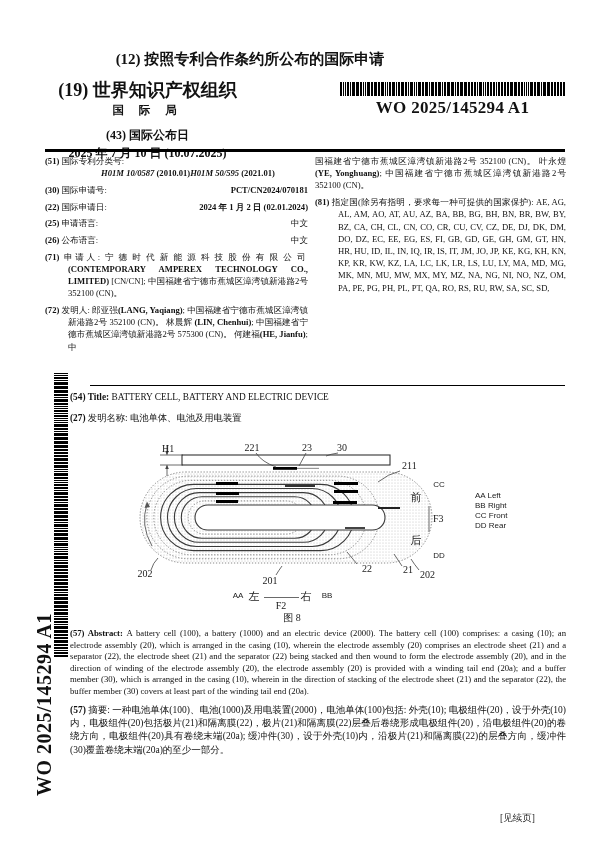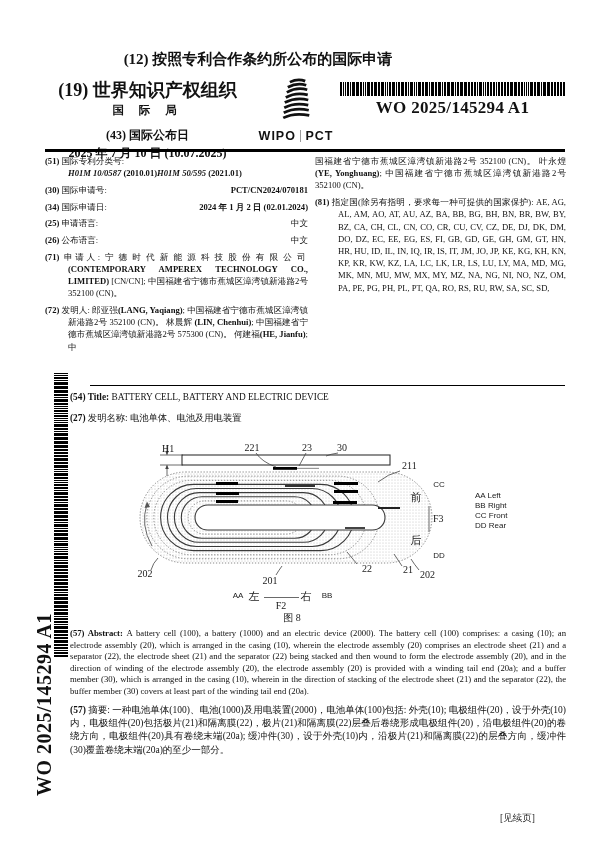--- a/index.html
+++ b/index.html
@@ -3,21 +3,21 @@
 <meta charset="utf-8">
 <style>
   html,body{margin:0;padding:0;}
   body{width:600px;height:848px;background:#e8e8e8;}
   .page{position:relative;width:600px;height:848px;background:#fff;overflow:hidden;
         font-family:"Liberation Serif","DejaVu Serif",serif;color:#111;}
   .abs{position:absolute;}
   .b{font-weight:bold;}
   .i{font-style:italic;}
   .sp{letter-spacing:2.5px;}
-  .doc-type{top:50px;left:8px;width:500px;text-align:center;font-size:15px;font-weight:bold;}
+  .doc-type{top:50px;left:0;width:500px;text-align:center;font-size:15px;font-weight:bold;}
   .hdr-left{top:78px;left:45px;width:205px;text-align:center;}
   .hdr-left .l1{font-size:18px;font-weight:bold;}
   .hdr-left .l2{font-size:11.5px;font-weight:bold;letter-spacing:6px;margin-top:1px;}
   .hdr-left .l3{font-size:12px;font-weight:bold;margin-top:9px;}
   .hdr-left .l4{font-size:12px;font-weight:bold;margin-top:1px;}
   .logo-box{top:76px;left:248px;width:96px;text-align:center;}
   .logo-text{margin-top:2px;display:flex;align-items:center;justify-content:center;gap:4px;
              font-family:"Liberation Sans","DejaVu Sans",sans-serif;font-weight:bold;
              font-size:12.5px;letter-spacing:1px;color:#111;}
   .logo-div{width:1.5px;height:12px;background:#9a9a9a;}
@@ -27,21 +27,21 @@
   .pubno-value{font-size:17px;font-weight:bold;margin-top:2px;letter-spacing:0.3px;}
   .rule1{top:149px;left:45px;width:520px;height:2.5px;background:#000;}
   .rule2{top:385px;left:90px;width:475px;height:1.3px;background:#000;}
   .col{font-size:8.6px;line-height:12.2px;text-align:justify;}
   .col-left{top:155px;left:45px;width:263px;}
   .col-right{top:155px;left:315px;width:251px;}
   .field{margin-bottom:4.5px;}
   .kv{display:flex;justify-content:space-between;margin-bottom:4.5px;}
   .hang{padding-left:23px;text-indent:-23px;margin:0 0 4.5px 0;}
   .noindent{margin:0 0 4.5px 0;}
-  .ipc2{display:flex;justify-content:flex-start;padding-left:23px;}
+  .ipc2{display:flex;justify-content:center;padding-left:23px;}
   .title-line{left:70px;width:496px;font-size:9.3px;}
   .sidebar-bc{top:373px;left:54px;width:14px;height:285px;overflow:hidden;}
   .sidebar-bc div{width:100%;}
   .sidebar-pub{top:656px;left:33px;height:140px;writing-mode:vertical-rl;
                transform:rotate(180deg);font-size:20px;font-weight:bold;white-space:nowrap;
                letter-spacing:0.5px;}
   .abstract{left:70px;width:496px;font-size:8.7px;line-height:11.6px;text-align:justify;}
   .abstract-zh{left:70px;width:496px;font-size:9.5px;line-height:13.2px;text-align:justify;}
   .footer-note{top:812px;left:500px;font-size:9.5px;color:#222;}
   svg text{fill:#1a1a1a;}
@@ -55,37 +55,20 @@
 
   <div class="abs doc-type">(12) 按照专利合作条约所公布的国际申请</div>
 
   <div class="abs hdr-left">
     <div class="l1">(19) 世界知识产权组织</div>
     <div class="l2">国 际 局</div>
     <div class="l3">(43) 国际公布日</div>
     <div class="l4">2025 年 7 月 10 日 (10.07.2025)</div>
   </div>
 
-  <div class="abs logo-box">
-    <svg width="34" height="47" viewBox="0 0 30 46">
-      <path d="M 9,6 Q 17,2 24,5" stroke="#111" stroke-width="2.7" fill="none"></path>
-      <path d="M 7,11 Q 16,6 25,9" stroke="#111" stroke-width="2.7" fill="none"></path>
-      <path d="M 6,16 Q 16,10.5 26,13.5" stroke="#111" stroke-width="2.7" fill="none"></path>
-      <path d="M 5,21 Q 15,15.5 26.5,18.5" stroke="#111" stroke-width="2.7" fill="none"></path>
-      <path d="M 4,26 Q 15,20.5 27,23.5" stroke="#111" stroke-width="2.7" fill="none"></path>
-      <path d="M 3.5,31 Q 14,25.5 27,28.5" stroke="#111" stroke-width="2.7" fill="none"></path>
-      <path d="M 3,36 Q 14,30.5 27.5,33.5" stroke="#111" stroke-width="2.7" fill="none"></path>
-      <path d="M 2.5,41 Q 13,35.5 28,38.5" stroke="#111" stroke-width="2.7" fill="none"></path>
-    </svg>
-    <div class="logo-text">
-      <span>WIPO</span>
-      <span class="logo-div"></span>
-      <span>PCT</span>
-    </div>
-  </div>
 
   <div class="abs pubno-box">
     <div class="bc-h" id="bc-top">
         <div style="flex:none;width:2px;margin-right:1px;background:#000"></div>
         <div style="flex:none;width:1px;margin-right:1px;background:#000"></div>
         <div style="flex:none;width:1px;margin-right:1px;background:#000"></div>
         <div style="flex:none;width:2px;margin-right:1px;background:#000"></div>
         <div style="flex:none;width:1px;margin-right:1px;background:#000"></div>
         <div style="flex:none;width:3px;margin-right:1px;background:#000"></div>
         <div style="flex:none;width:3px;margin-right:1px;background:#000"></div>
@@ -169,21 +152,21 @@
       <div class="ipc2">
         <span><span class="b i">H01M 10/0587</span><span class="b"> (2010.01)</span></span>
         <span><span class="b i">H01M 50/595</span><span class="b"> (2021.01)</span></span>
       </div>
     </div>
     <div class="kv">
       <span><span class="b">(30) </span><span>国际申请号:</span></span>
       <span class="b">PCT/CN2024/070181</span>
     </div>
     <div class="kv">
-      <span><span class="b">(34) </span><span>国际申请日:</span></span>
+      <span><span class="b">(22) </span><span>国际申请日:</span></span>
       <span class="b">2024 年 1 月 2 日 (02.01.2024)</span>
     </div>
     <div class="kv">
       <span><span class="b">(25) </span><span>申请语言:</span></span>
       <span>中文</span>
     </div>
     <div class="kv">
       <span><span class="b">(26) </span><span>公布语言:</span></span>
       <span>中文</span>
     </div>

